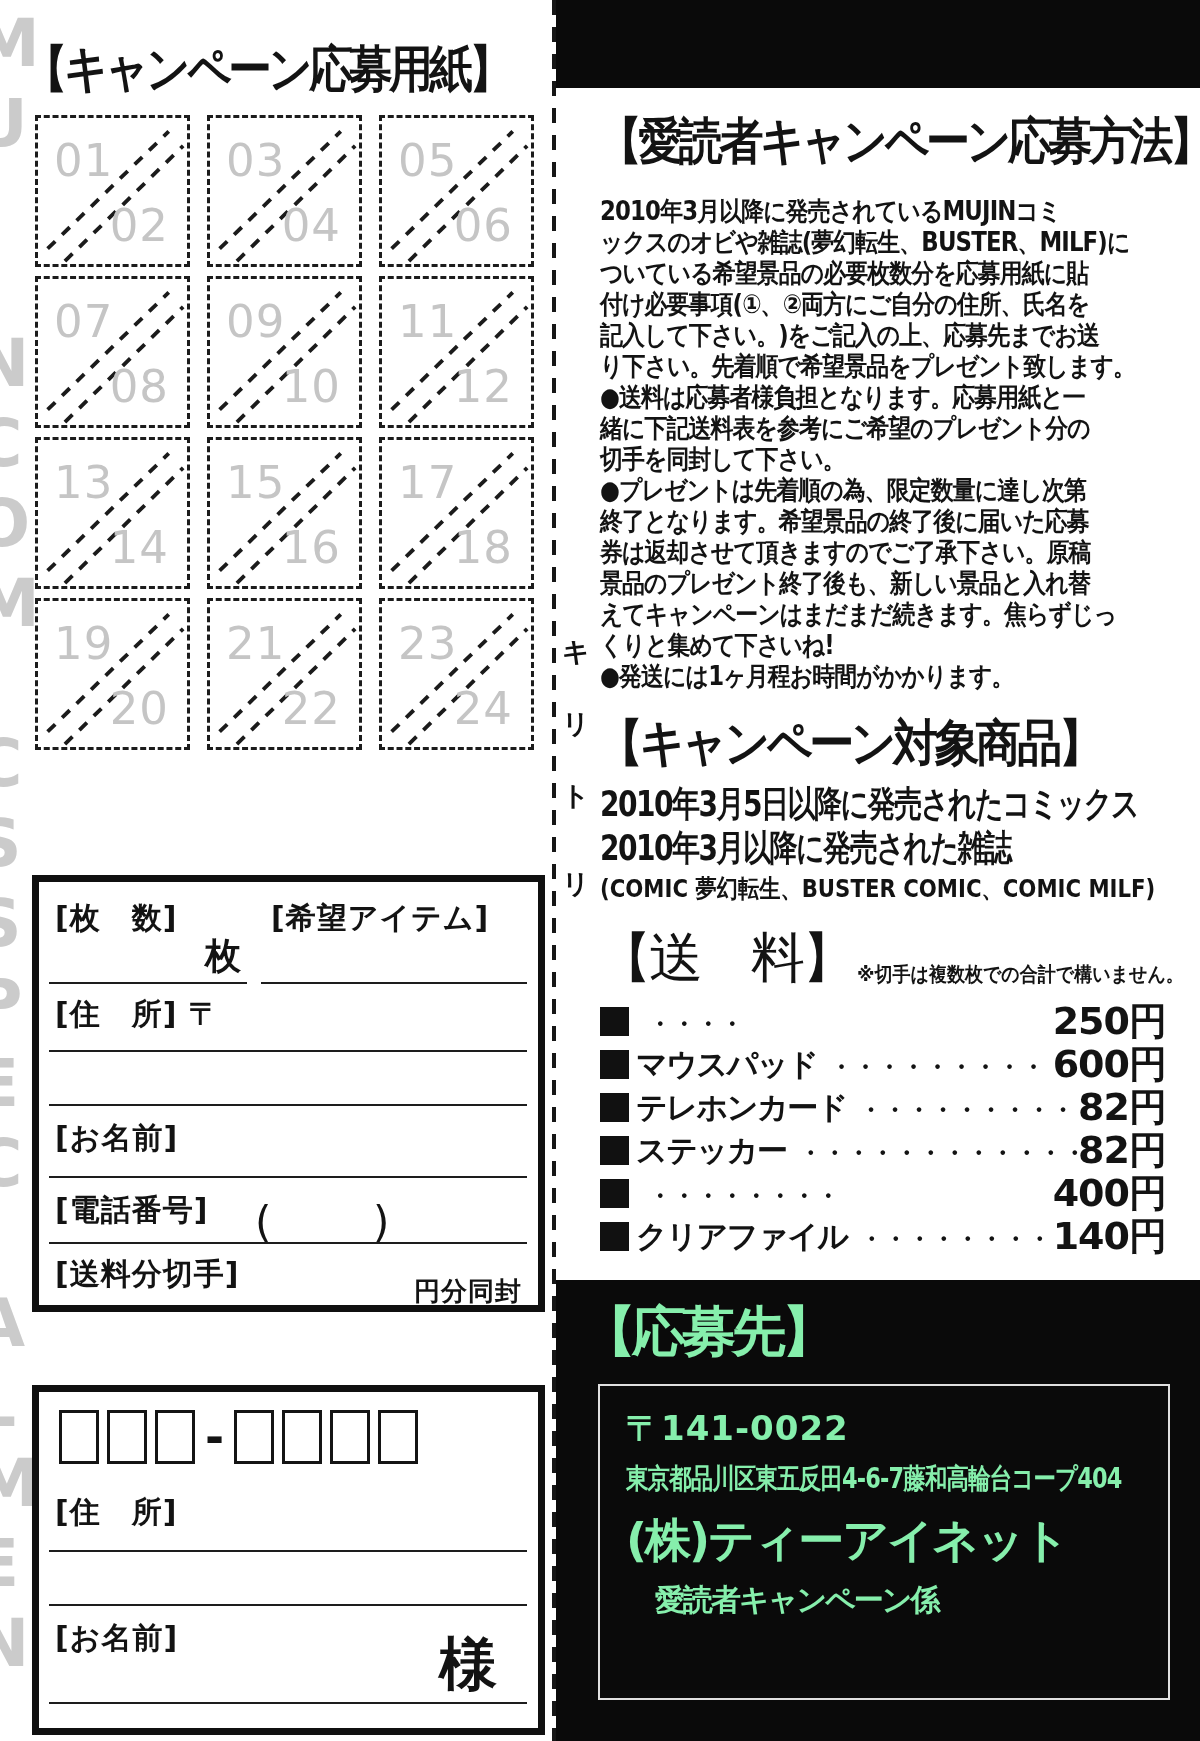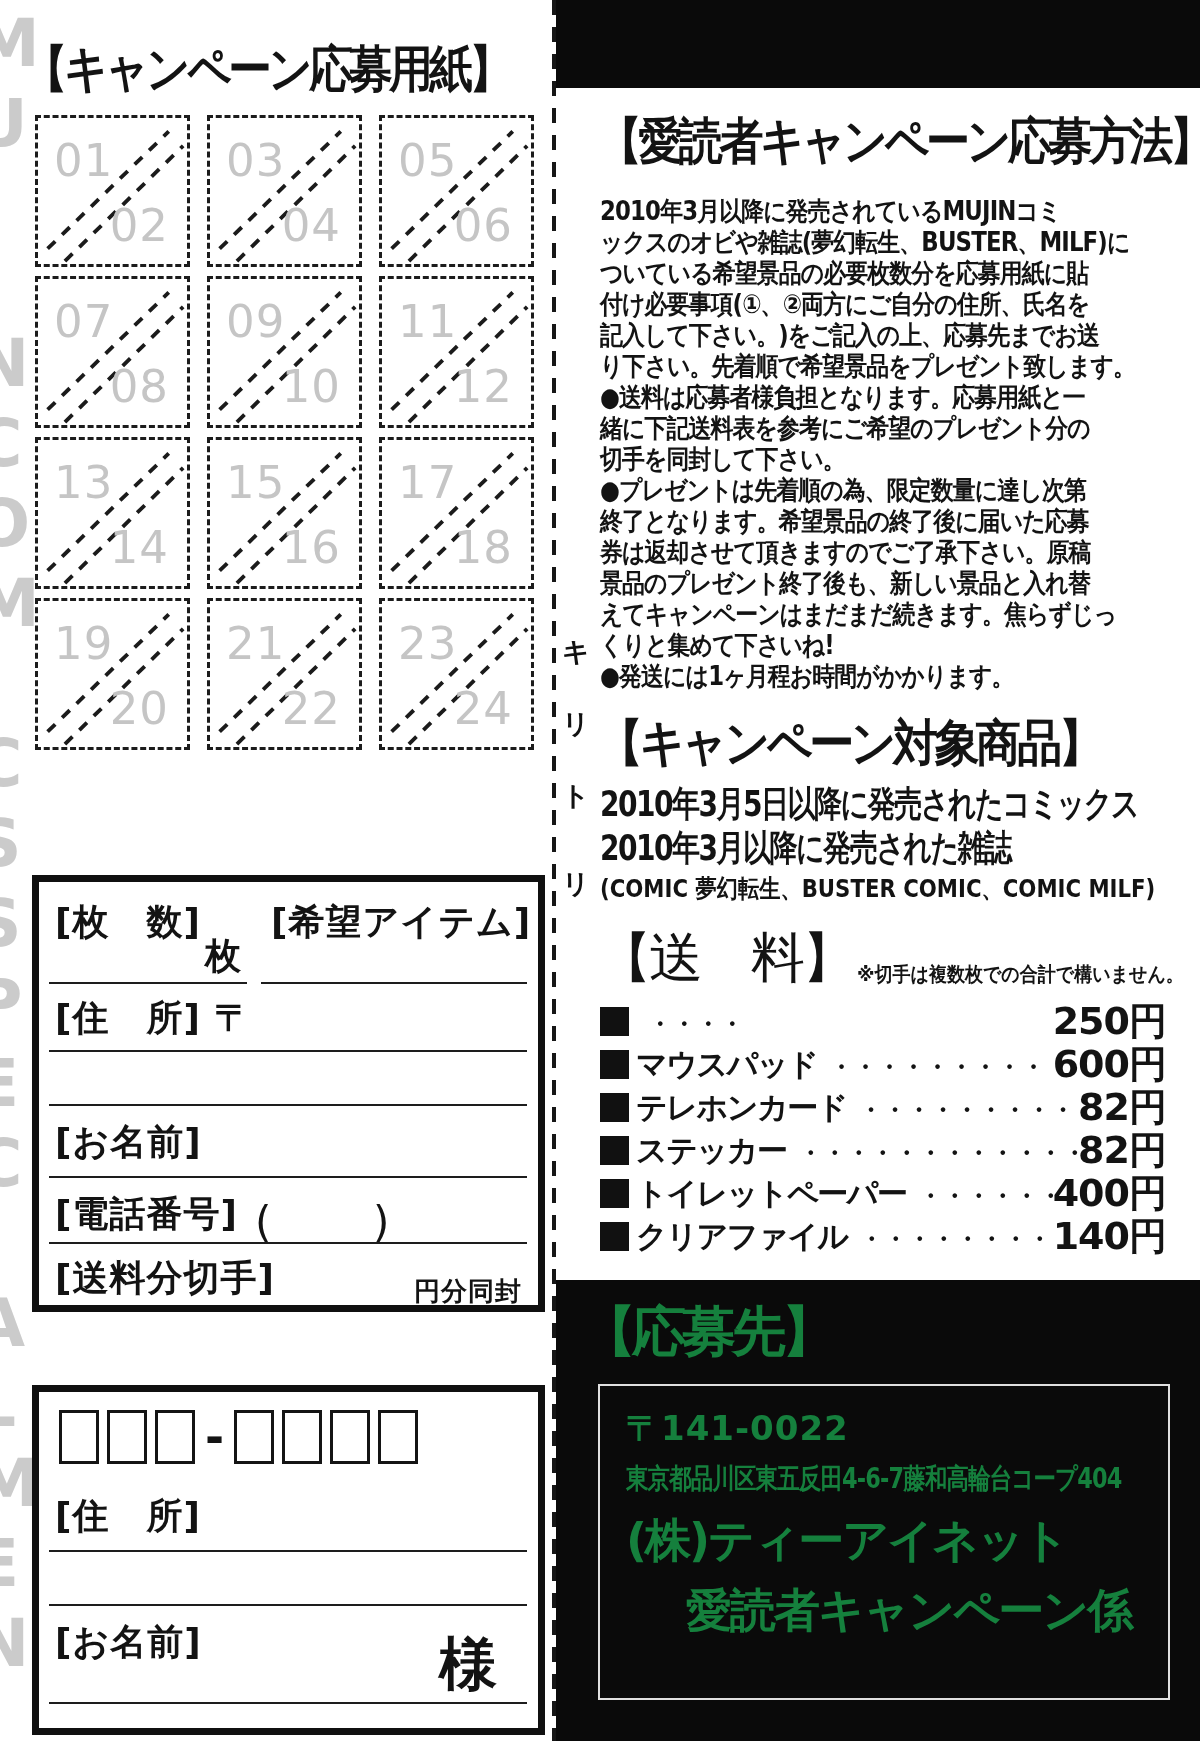--- a/index.html
+++ b/index.html
@@ -16,21 +16,21 @@
   .stamp-box{position:relative;border:3px dashed #1c1c1c;box-sizing:border-box;background:#fff;}
   .stamp-box svg{position:absolute;left:0;top:0;width:100%;height:100%;}
   .sn{position:absolute;font-size:45px;font-weight:400;color:#c5c5c5;letter-spacing:1px;}
   .sn.odd{left:16px;top:16px;}
   .sn.even{right:18px;bottom:12px;}
   
   .form-box{position:absolute;left:32px;width:513px;border:7px solid #101010;box-sizing:border-box;
             background:#fff;z-index:2;}
   #form1{top:875px;height:437px;}
   #form2{top:1385px;height:350px;}
-  .fl{position:absolute;font-size:36px;font-weight:700;white-space:nowrap;letter-spacing:1px;}
+  .fl{position:absolute;font-size:30px;font-weight:700;white-space:nowrap;letter-spacing:1px;}
   .underline{position:absolute;height:2px;background:#1d1d1d;}
   .count-unit{position:absolute;font-size:36px;font-weight:700;}
   .paren{position:absolute;font-size:42px;font-weight:400;}
   .postage-suffix{position:absolute;font-size:26px;font-weight:700;letter-spacing:1px;}
   .postal-row{position:absolute;left:20px;top:18px;display:flex;align-items:center;}
   .psq{width:40px;height:54px;border:3.5px solid #141414;box-sizing:border-box;margin-right:8px;background:#fff;}
   .phy{font-size:46px;font-weight:900;margin:0 10px 0 2px;line-height:54px;}
   .honorific{position:absolute;left:400px;top:234px;font-size:58px;font-weight:700;}
   
   .cut-line{position:absolute;left:552px;top:0;width:4px;height:1741px;z-index:1;
@@ -58,29 +58,29 @@
   .shipping-note{font-size:20px;font-weight:700;white-space:nowrap;padding-bottom:7px;margin-left:4px;
                  transform:scaleX(0.9);transform-origin:0 100%;}
   .shipping-items{position:absolute;left:600px;top:1000px;width:566px;z-index:2;}
   .ship-row{display:flex;align-items:center;height:43px;}
   .ship-bullet{width:29px;height:29px;background:#111;margin-right:7px;flex:0 0 auto;}
   .ship-name{font-size:31px;font-weight:700;white-space:nowrap;letter-spacing:-1.5px;}
   .ship-dots{font-size:24px;font-weight:900;letter-spacing:0;margin-left:12px;white-space:nowrap;
              overflow:hidden;padding-top:4px;}
   .ship-price{margin-left:auto;font-size:38px;font-weight:700;letter-spacing:-1px;white-space:nowrap;}
   
-  .dest{position:absolute;left:556px;top:1280px;width:644px;height:461px;background:#0a0a0a;color:#15803d;z-index:2;}
+  .dest{position:absolute;left:556px;top:1280px;width:644px;height:461px;background:#0a0a0a;color:#86efac;z-index:2;}
   .dest-title{position:absolute;left:26px;top:16px;font-size:54px;font-weight:700;letter-spacing:-4px;white-space:nowrap;}
   .dest-box{position:absolute;left:42px;top:104px;width:572px;height:316px;border:2px solid #e0e0e0;
             box-sizing:border-box;padding:20px 0 0 26px;}
   .dest-postal{font-size:34px;font-weight:700;letter-spacing:1px;}
   .dest-address{font-size:28px;font-weight:700;white-space:nowrap;letter-spacing:-1px;
                 transform:scaleX(0.80);transform-origin:0 0;margin-top:8px;}
   .dest-company{font-size:46px;font-weight:700;margin-top:12px;letter-spacing:-2px;white-space:nowrap;}
-  .dest-section{font-size:46px;font-weight:700;margin-top:8px;margin-left:60px;letter-spacing:-2px;white-space:nowrap;}
+  .dest-section{font-size:30px;font-weight:700;margin-top:8px;margin-left:29px;letter-spacing:-2px;white-space:nowrap;}
 </style>
 </head>
 <body>
 
 <div id="page">
 
   <div class="watermark">M
 U
 J
 I
@@ -301,21 +301,20 @@
         <span class="ship-price">82円</span>
       </div>
       <div class="ship-row">
         <span class="ship-bullet"></span>
         <span class="ship-name">ステッカー</span>
         <span class="ship-dots">・・・・・・・・・・・・・・・</span>
         <span class="ship-price">82円</span>
       </div>
       <div class="ship-row">
         <span class="ship-bullet"></span>
-        <span class="ship-name">トイレットペーパー</span>
         <span class="ship-dots">・・・・・・・・</span>
         <span class="ship-price">400円</span>
       </div>
       <div class="ship-row">
         <span class="ship-bullet"></span>
         <span class="ship-name">クリアファイル</span>
         <span class="ship-dots">・・・・・・・・・・・・</span>
         <span class="ship-price">140円</span>
       </div>
     </div>

